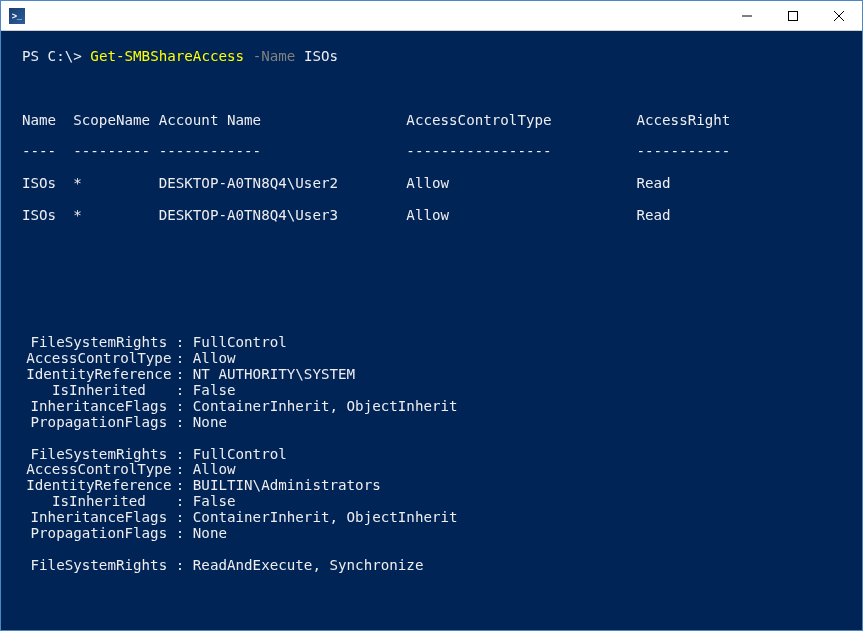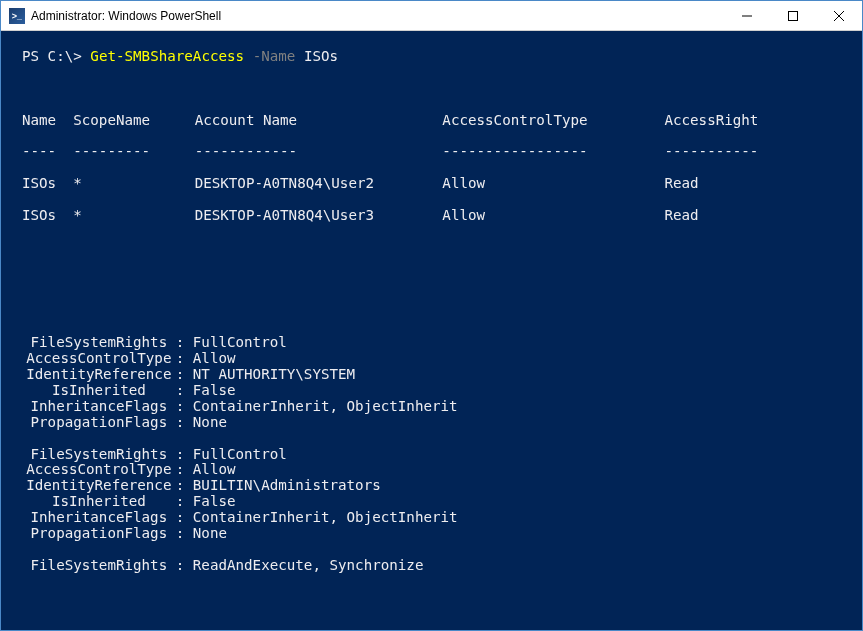--- a/index.html
+++ b/index.html
@@ -75,31 +75,30 @@
   }
   .prompt { color: #eeedf0; }
   .cmd-yellow { color: #ffff00; }
   .cmd-gray { color: #808080; }
   .cmd-white { color: #eeedf0; }
   .row { display: block; }
   .kv-key { display: inline-block; width: 18ch; text-align: center; }
   .kv-sep { display: inline-block; }
   .tbl-name  { display: inline-block; width: 6ch; }
   .tbl-scope { display: inline-block; width: 10ch; }
-  .tbl-acct  { display: inline-block; width: 29ch; margin-left: 36px; }
+  .tbl-acct  { display: inline-block; width: 29ch; }
   .tbl-act   { display: inline-block; width: 26ch; }
-  .tbl-right { display: inline-block; }
+  .tbl-right { display: inline-block; margin-left: 8px; }
 </style>
 </head>
 <body>
 
 <div class="window">
   <div class="titlebar">
     <span class="icon">&gt;_</span>
-    <span class="title">Administrator: Windows PowerShell</span>
     <span class="spacer"></span>
     <div class="btn">
       <svg width="10" height="10">
           <line x1="0" y1="5" x2="10" y2="5"></line>
         </svg>
     </div>
     <div class="btn">
       <svg width="10" height="10">
           <rect x="0.5" y="0.5" width="9" height="9"></rect>
         </svg>

